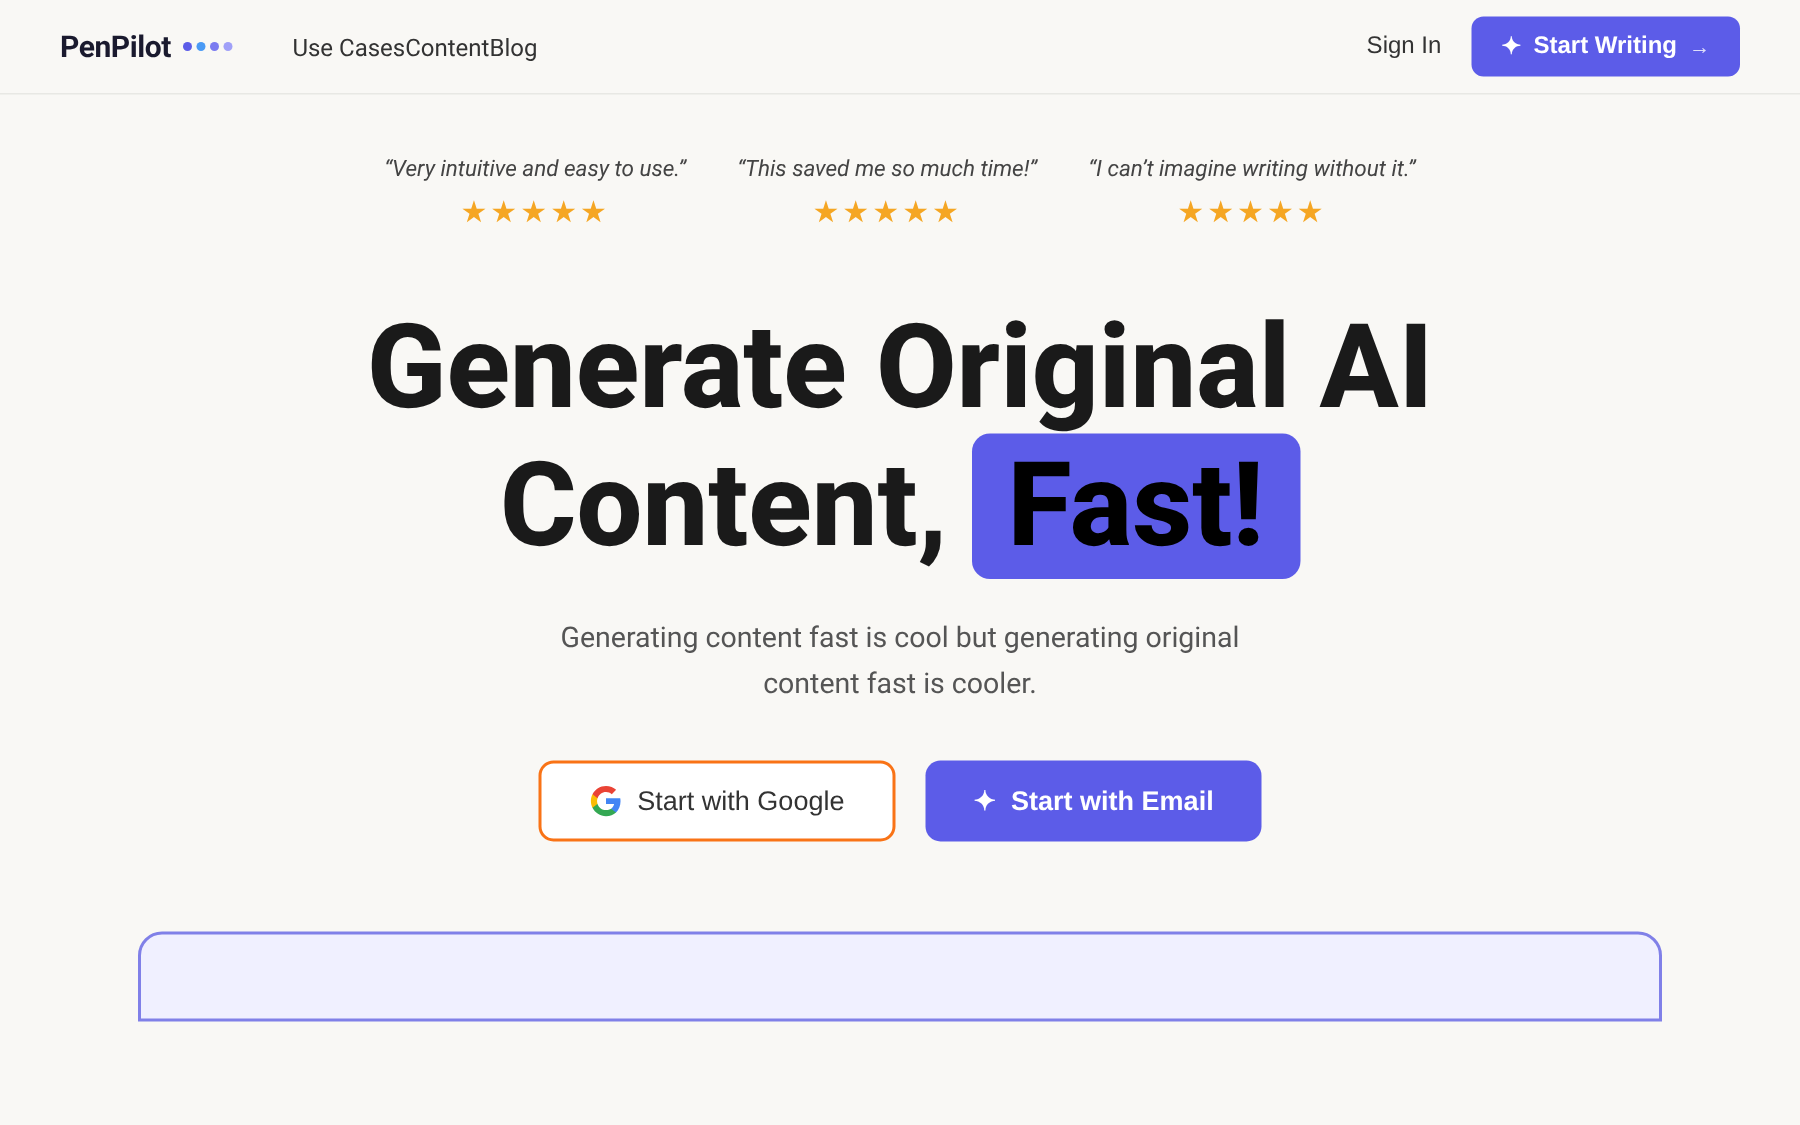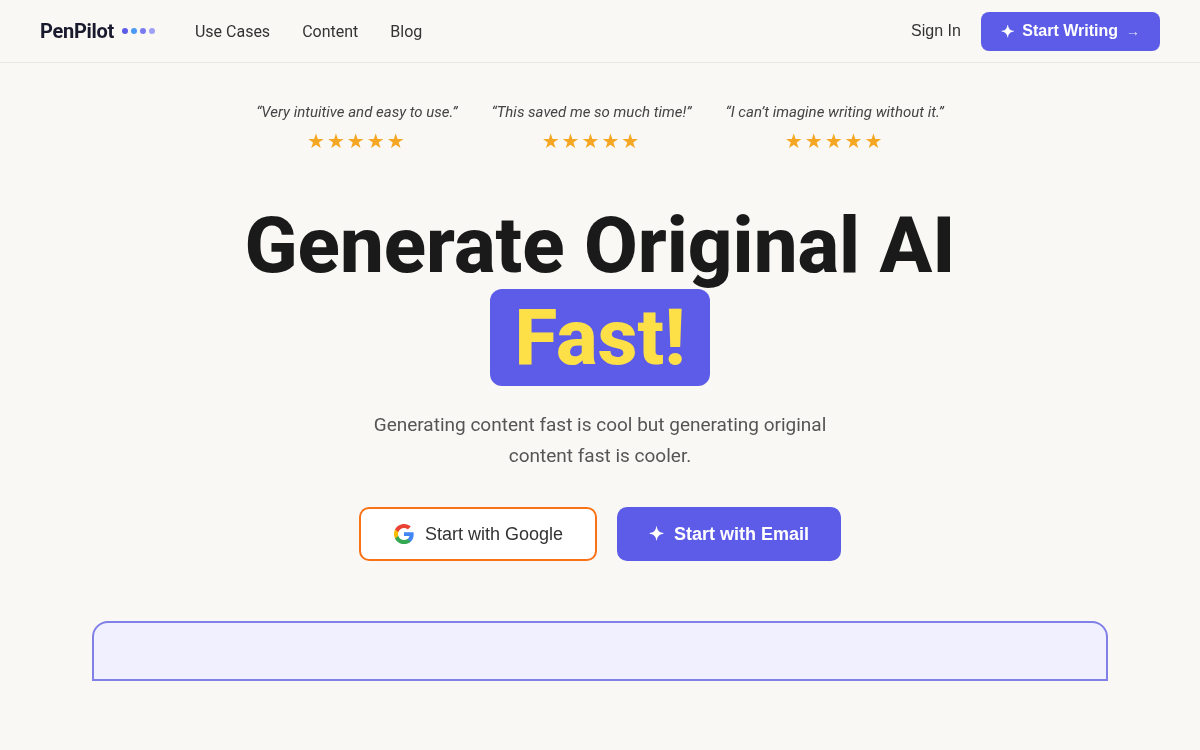--- a/index.html
+++ b/index.html
@@ -58,21 +58,20 @@
       border-radius: 50%;
       background: #5c5ce8;
     }
 
     .logo-dot:nth-child(2) { background: #4a9af5; }
     .logo-dot:nth-child(3) { background: #7b7bf0; }
     .logo-dot:nth-child(4) { background: #a0a0f8; }
 
     .nav-links {
       display: flex;
-      gap: 32px;
       list-style: none;
     }
 
     .nav-links li a {
       text-decoration: none;
       color: #333;
       font-size: 16px;
       font-weight: 400;
     }
 
@@ -156,21 +155,21 @@
 
     .hero-title-line2 {
       display: flex;
       align-items: center;
       justify-content: center;
       gap: 16px;
     }
 
     .fast-badge {
       background: #5c5ce8;
-      color: #fde047;
+      color: #000000;
       padding: 4px 24px;
       border-radius: 12px;
       font-size: 78px;
       font-weight: 800;
       line-height: 1.15;
     }
 
     .hero-subtitle {
       font-size: 19px;
       color: #555;
@@ -287,20 +286,21 @@
   <div class="testimonial">
     <div class="testimonial-text">“I can’t imagine writing without it.”</div>
     <div class="stars">★★★★★</div>
   </div>
 </div>
 
 <section class="hero">
   <h1 class="hero-title">
     <div>Generate Original AI</div>
     <div class="hero-title-line2">
+      <span>Content,</span>
       <span class="fast-badge">Fast!</span>
     </div>
   </h1>
   <p class="hero-subtitle">
     Generating content fast is cool but generating original<br>content fast is cooler.
   </p>
 
   <div class="cta-buttons">
     <button class="google-btn">
       <svg class="google-icon" viewBox="0 0 24 24">

